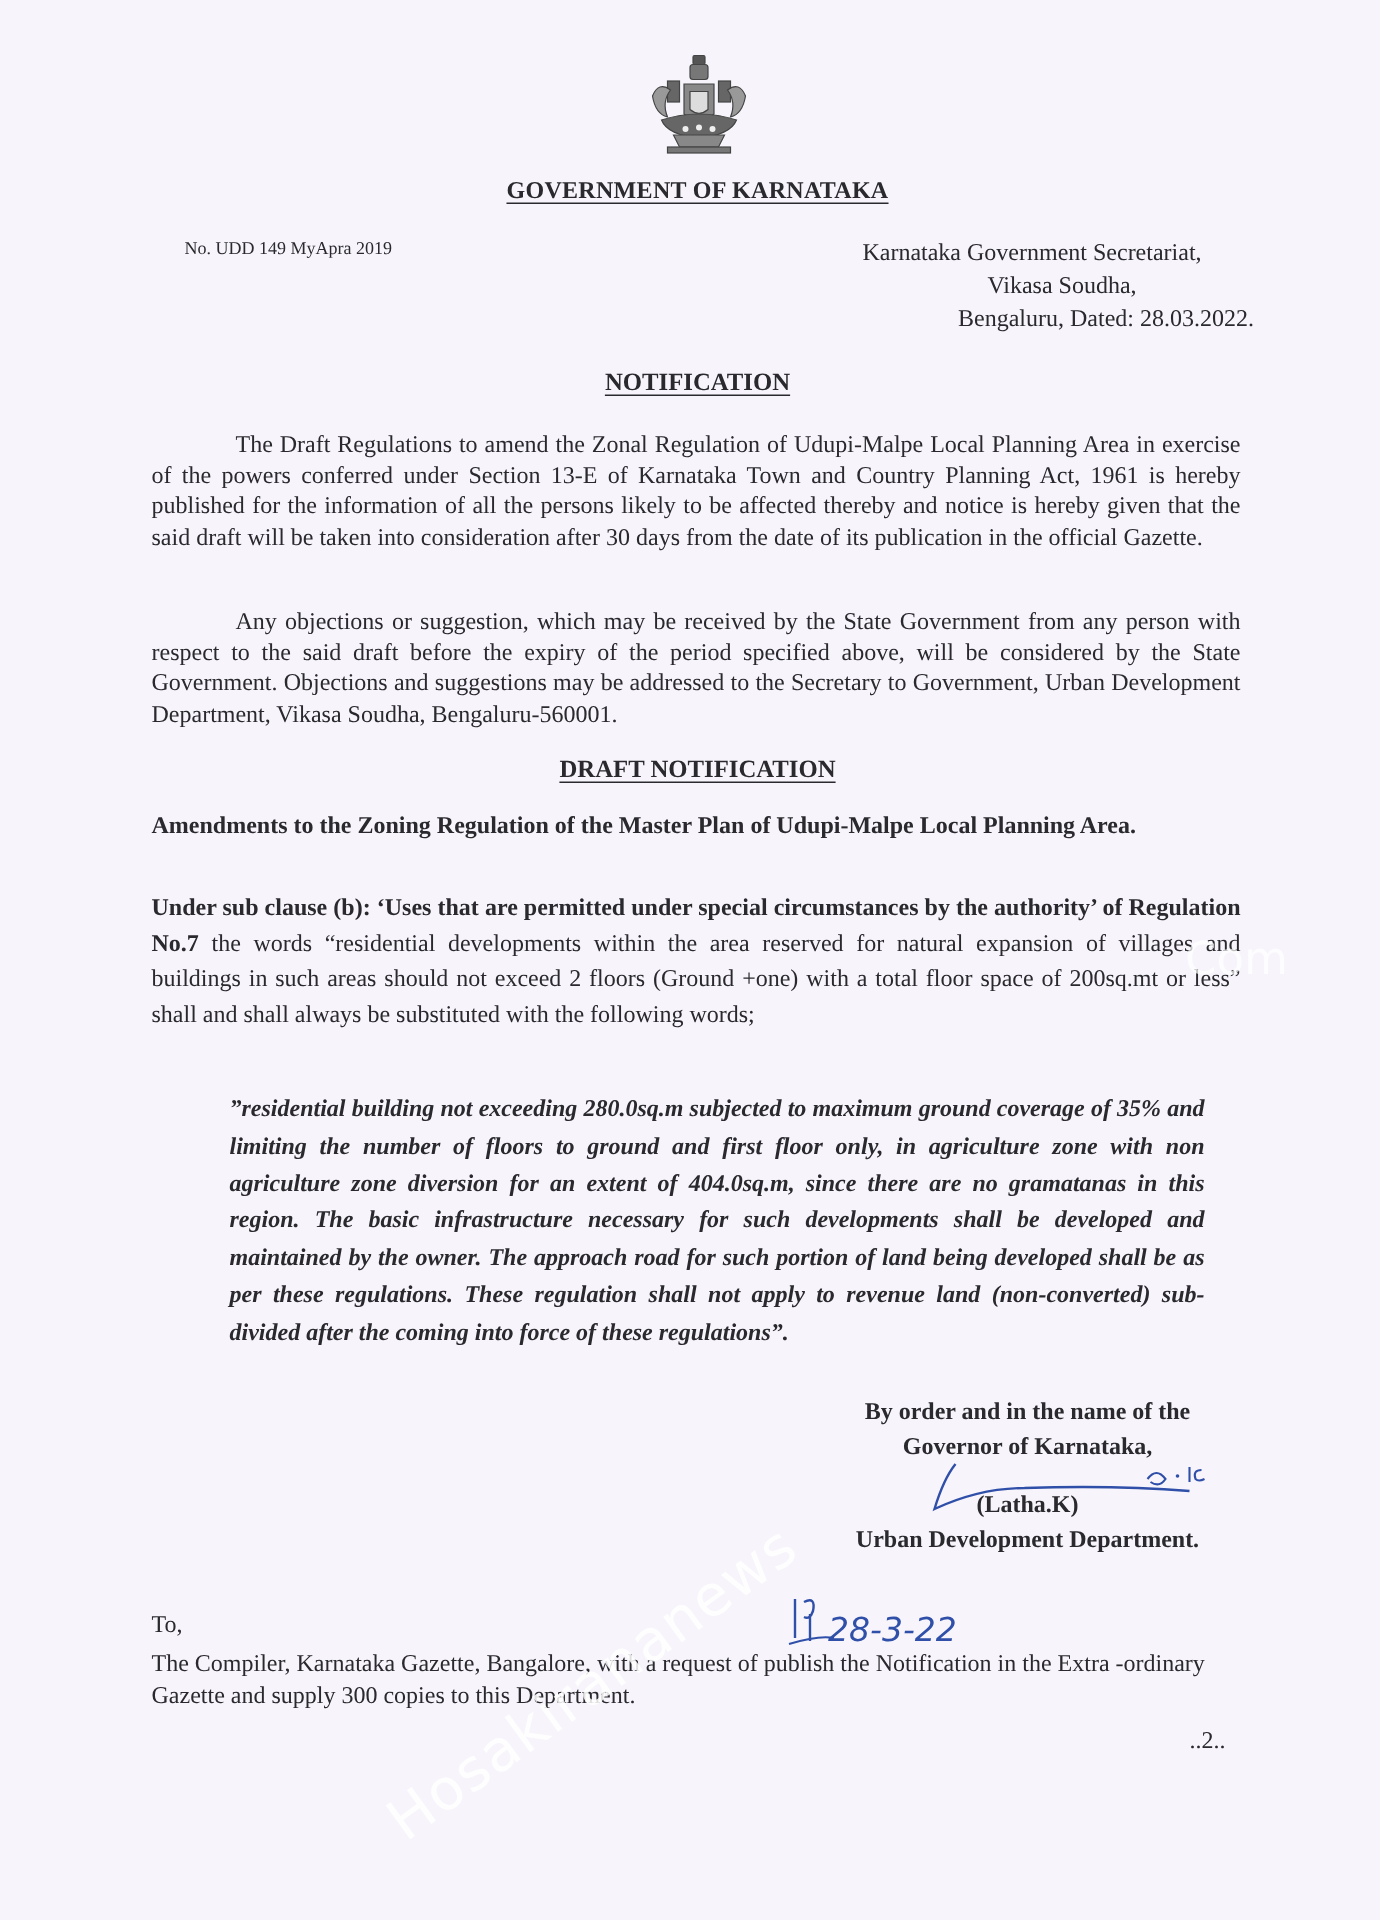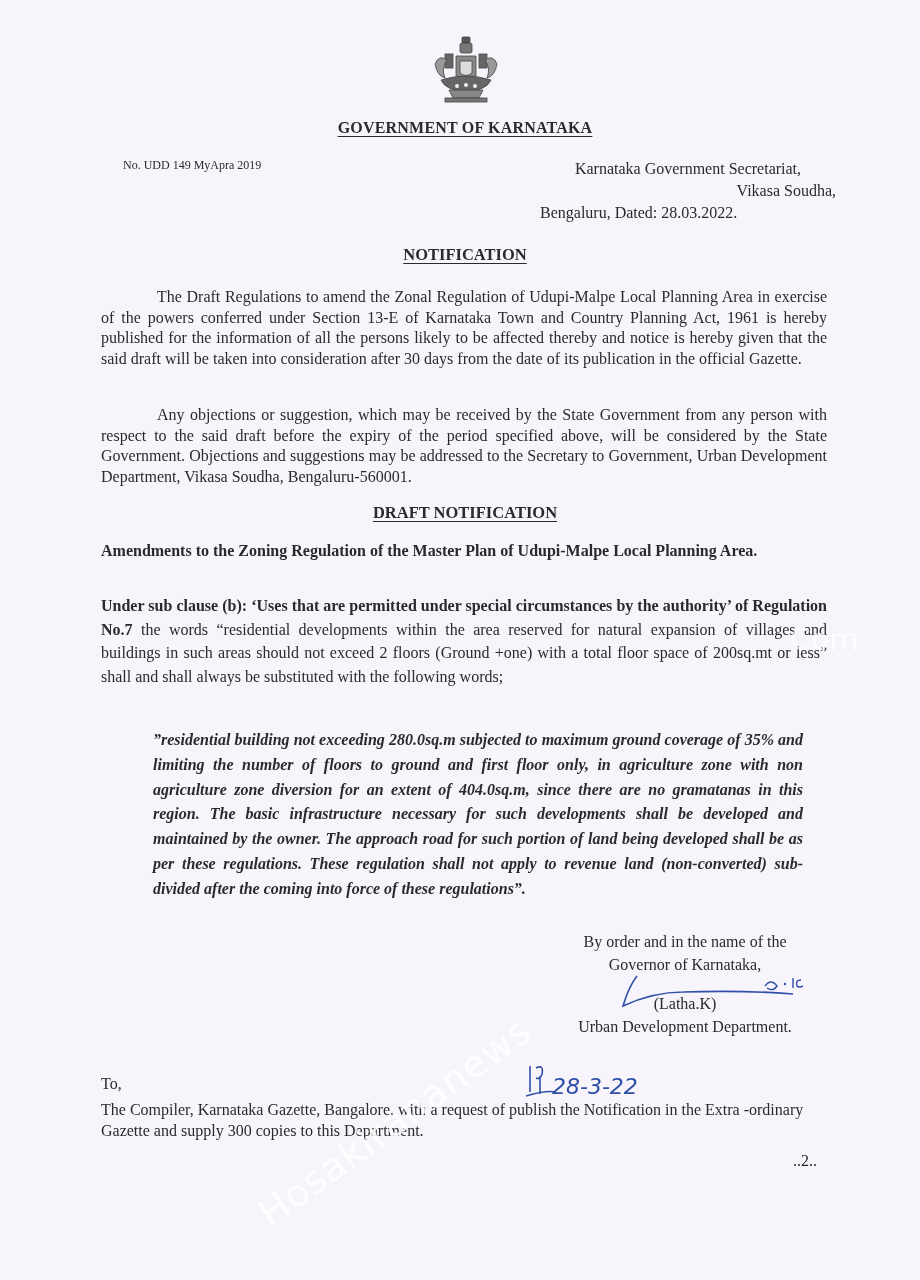--- a/index.html
+++ b/index.html
@@ -13,23 +13,23 @@
   .page { position: absolute; left: 0; top: 0; width: 920px; height: 1280px; }
   .abs { position: absolute; }
   .emblem { left: 427px; top: 34px; width: 78px; height: 72px; }
   .gov-title {
     left: 0; width: 930px; top: 119px; text-align: center;
     font-weight: bold; font-size: 16px; letter-spacing: 0.2px;
   }
   .gov-title span { text-decoration: underline; text-underline-offset: 3px; }
   .ref-no { left: 103px; top: 158px; font-size: 12px; margin-left: 20px; }
   .address { left: 540px; top: 158px; width: 296px; text-align: right; font-size: 16px; line-height: 22px; }
-  .address div { }
+  .address div { text-align: center; }
   .address .line1 { text-align: center; }
-  .address .line3 { text-align: left; }
+  .address .line3 { text-align: right; }
   .notif-title {
     left: 0; width: 930px; top: 245px; text-align: center;
     font-weight: bold; font-size: 16.5px;
   }
   .notif-title span, .draft-title span { text-decoration: underline; text-underline-offset: 3px; margin-top: 19px; }
   .para {
     left: 101px; width: 726px; font-size: 16px; line-height: 20.5px;
     text-align: justify; text-indent: 56px;
   }
   .p1 { top: 287px; }
@@ -46,21 +46,21 @@
     left: 101px; width: 726px; top: 594px; font-size: 16px;
     line-height: 23.5px; text-align: justify;
   }
   .clause b { font-weight: bold; }
   .quote {
     left: 153px; width: 650px; top: 728px; font-style: italic;
     font-size: 16px; line-height: 24.8px; text-align: justify; font-weight: bold;
   }
   .sign-block {
     left: 545px; width: 280px; top: 930px; text-align: center;
-    font-weight: normal; font-size: 16px; line-height: 23px;
+    font-weight: bold; font-size: 16px; line-height: 23px;
   }
   .sign-block .row { display: block; }
   .sign-block .name { margin-top: 16px; }
   .signature { left: 615px; top: 974px; width: 200px; height: 36px; }
   .to { left: 101px; top: 1075px; font-size: 16px; }
   .compiler { left: 101px; width: 720px; top: 1099px; font-size: 16px; line-height: 21px; }
   .handnote { left: 522px; top: 1060px; width: 150px; height: 42px; }
   .pagecont { left: 793px; top: 1152px; font-size: 16px; }
   .watermark {
     left: 250px; top: 1200px; font-family: "DejaVu Sans", sans-serif;

